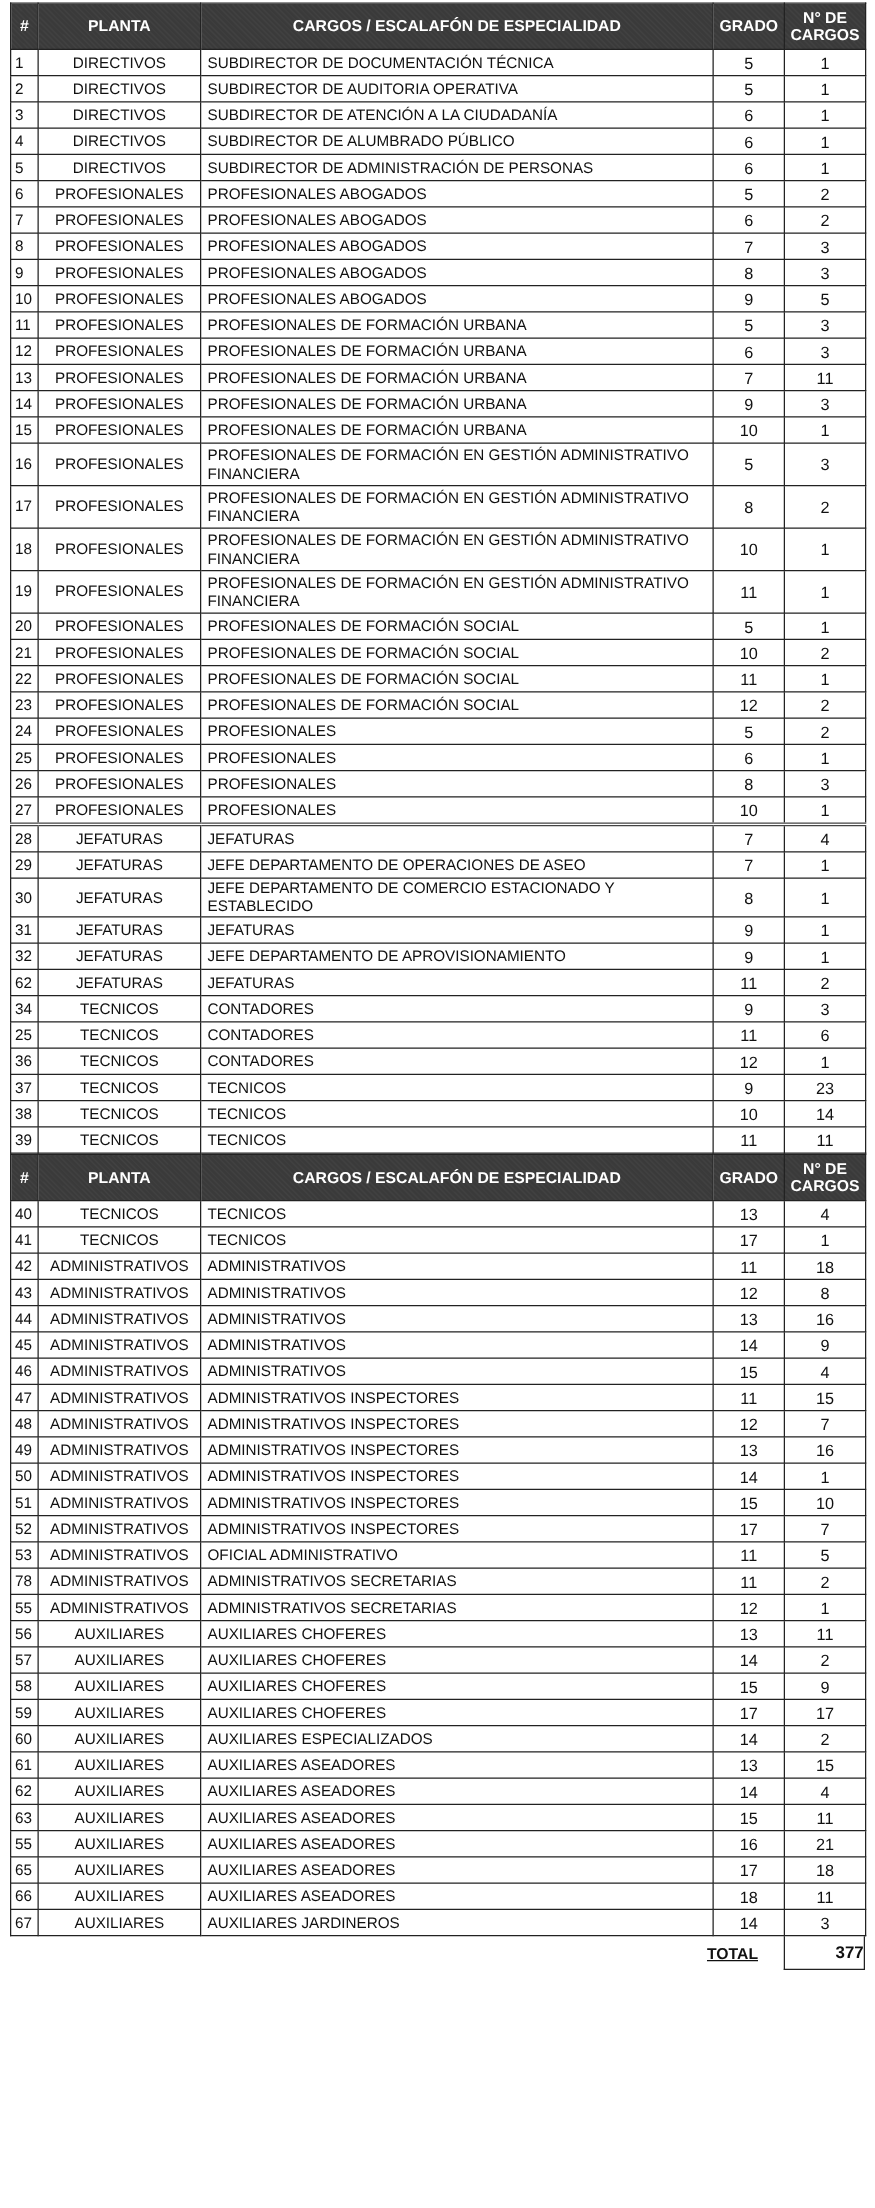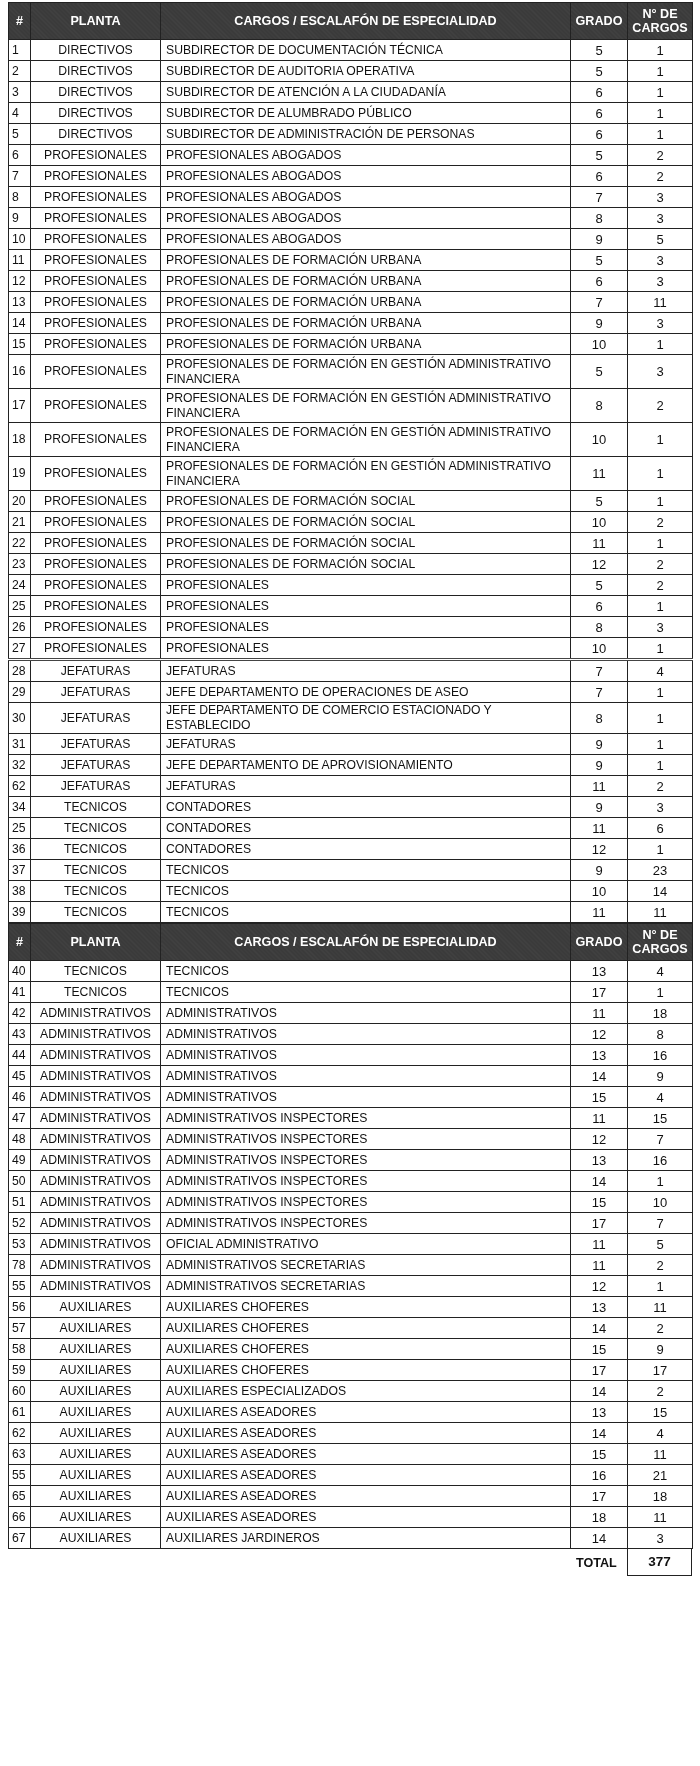--- a/index.html
+++ b/index.html
@@ -17,24 +17,24 @@
              background-image:repeating-linear-gradient(45deg, rgba(255,255,255,0.04) 0 1px, transparent 1px 3px); }
   thead th.n-col { line-height:14px; }
   td { height:20px; }
   tr.tall td { height:33px; }
   td.num { text-align:left; padding-left:3px; }
   td.planta { text-align:center; white-space:nowrap; padding:0 2px; }
   td.cargo { text-align:left; padding-left:5px; }
   td.grado, td.ncargos { text-align:center; font-size:13px; }
   tr.section-break td { border-top:3px double #444; }
   .total-row { position:absolute; left:0; width:684px; height:28px; }
-  .total-label { position:absolute; right:56px; top:0; width:60px; height:28px; line-height:28px;
-                 font-weight:bold; font-size:12.6px; }
+  .total-label { position:absolute; right:76px; top:0; width:60px; height:28px; line-height:28px;
+                 text-align:center; font-weight:bold; font-size:12.6px;text-decoration:underline; }
   .total-value { position:absolute; right:0; top:0; width:63px; height:26px; line-height:26px;
-                 text-align:center; font-weight:bold; font-size:13.5px;
+                 text-align:right; font-weight:bold; font-size:13.5px;
                  border-left:1px solid #222; border-right:1px solid #222; border-bottom:1px solid #222;margin-left:19px; }
 </style>
 </head>
 <body>
 
 <div class="sheet">
 
   <table>
     <colgroup>
         <col class="c-num">

